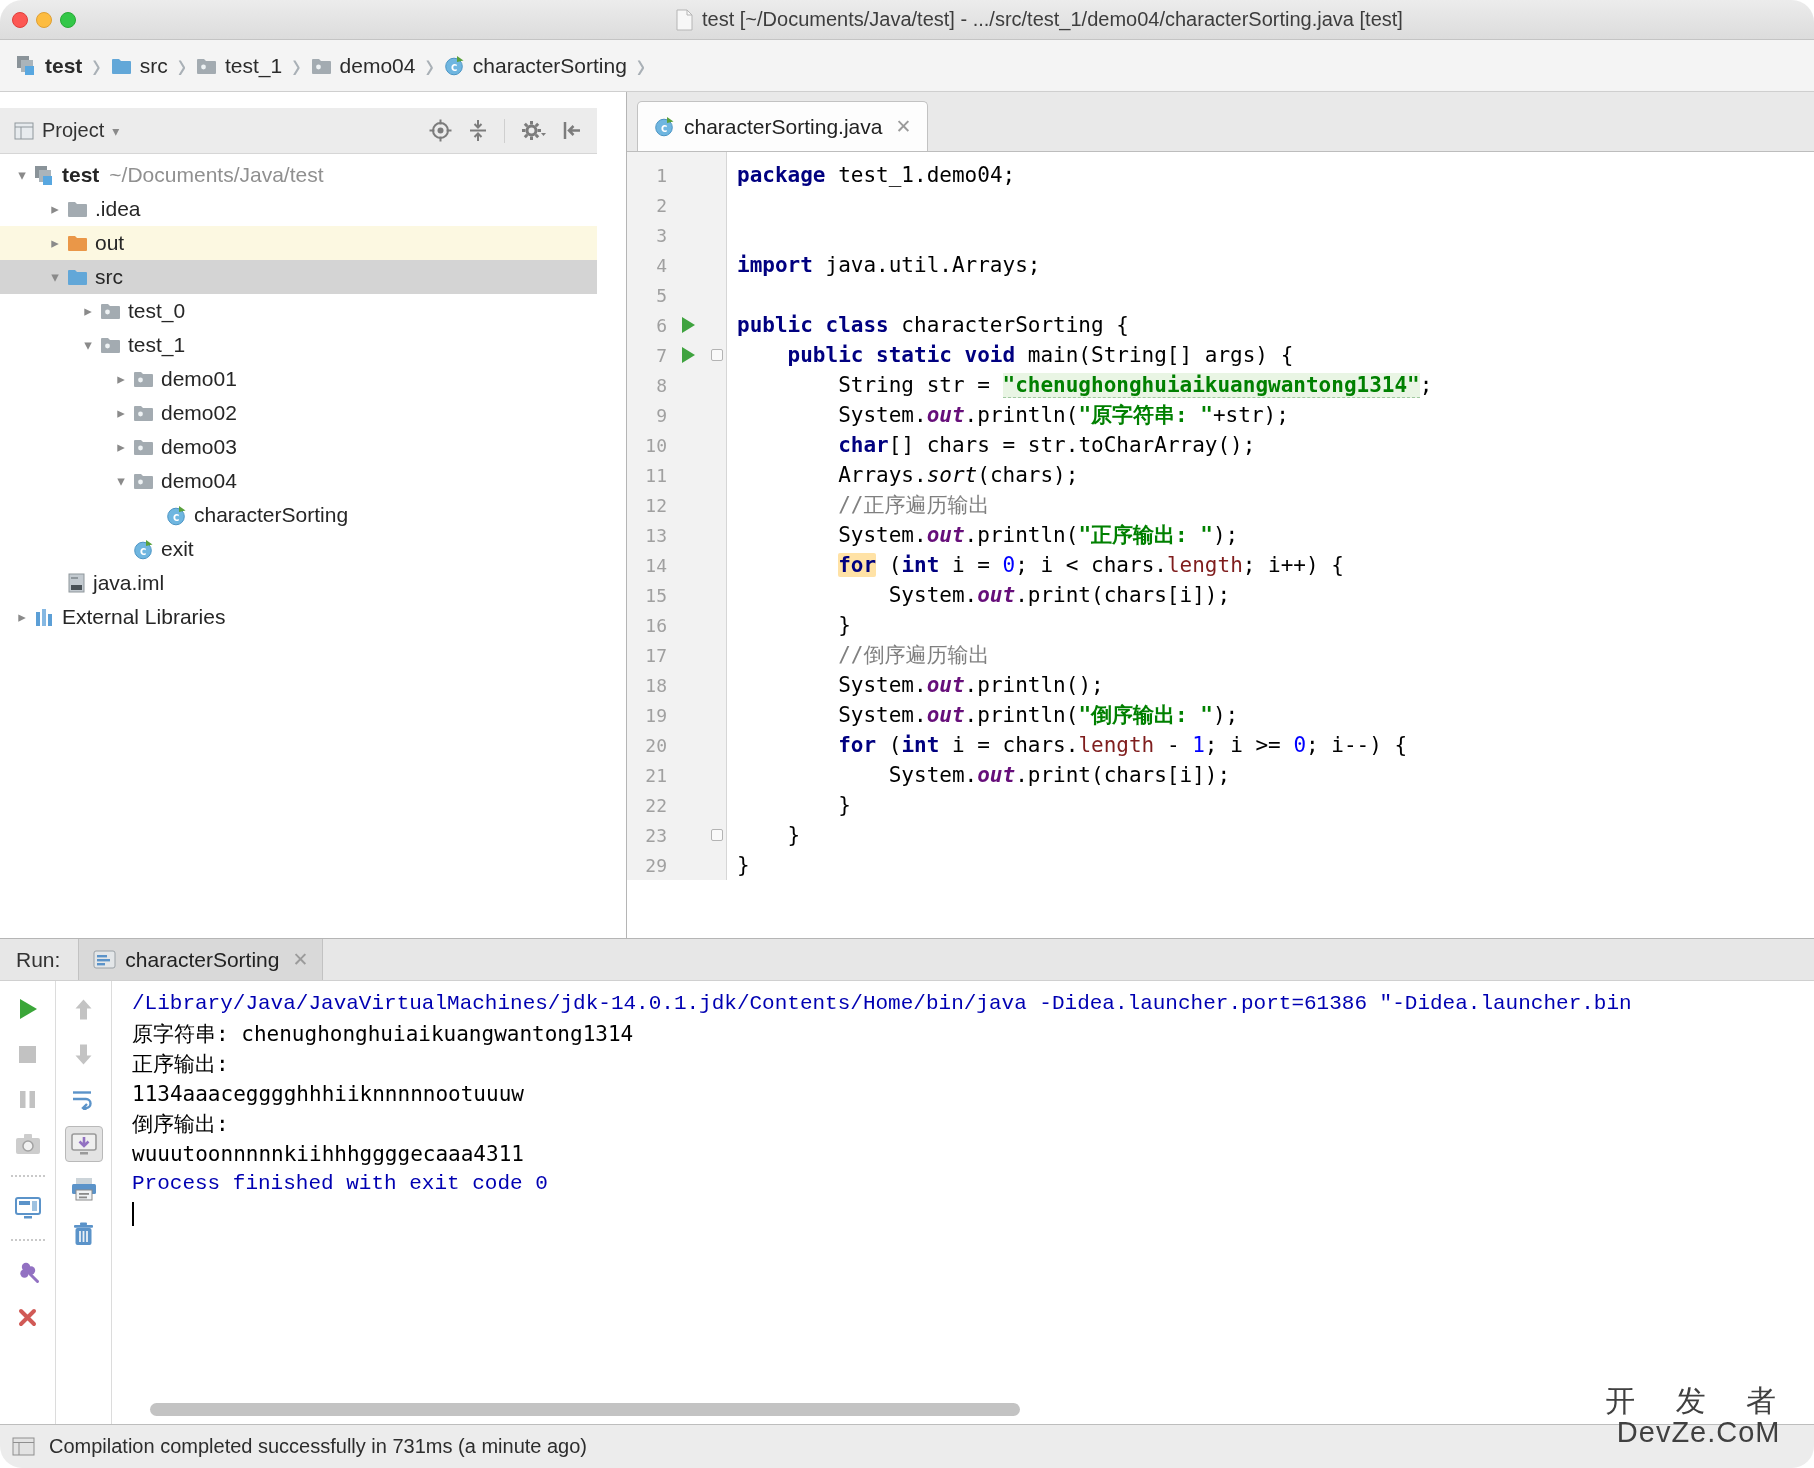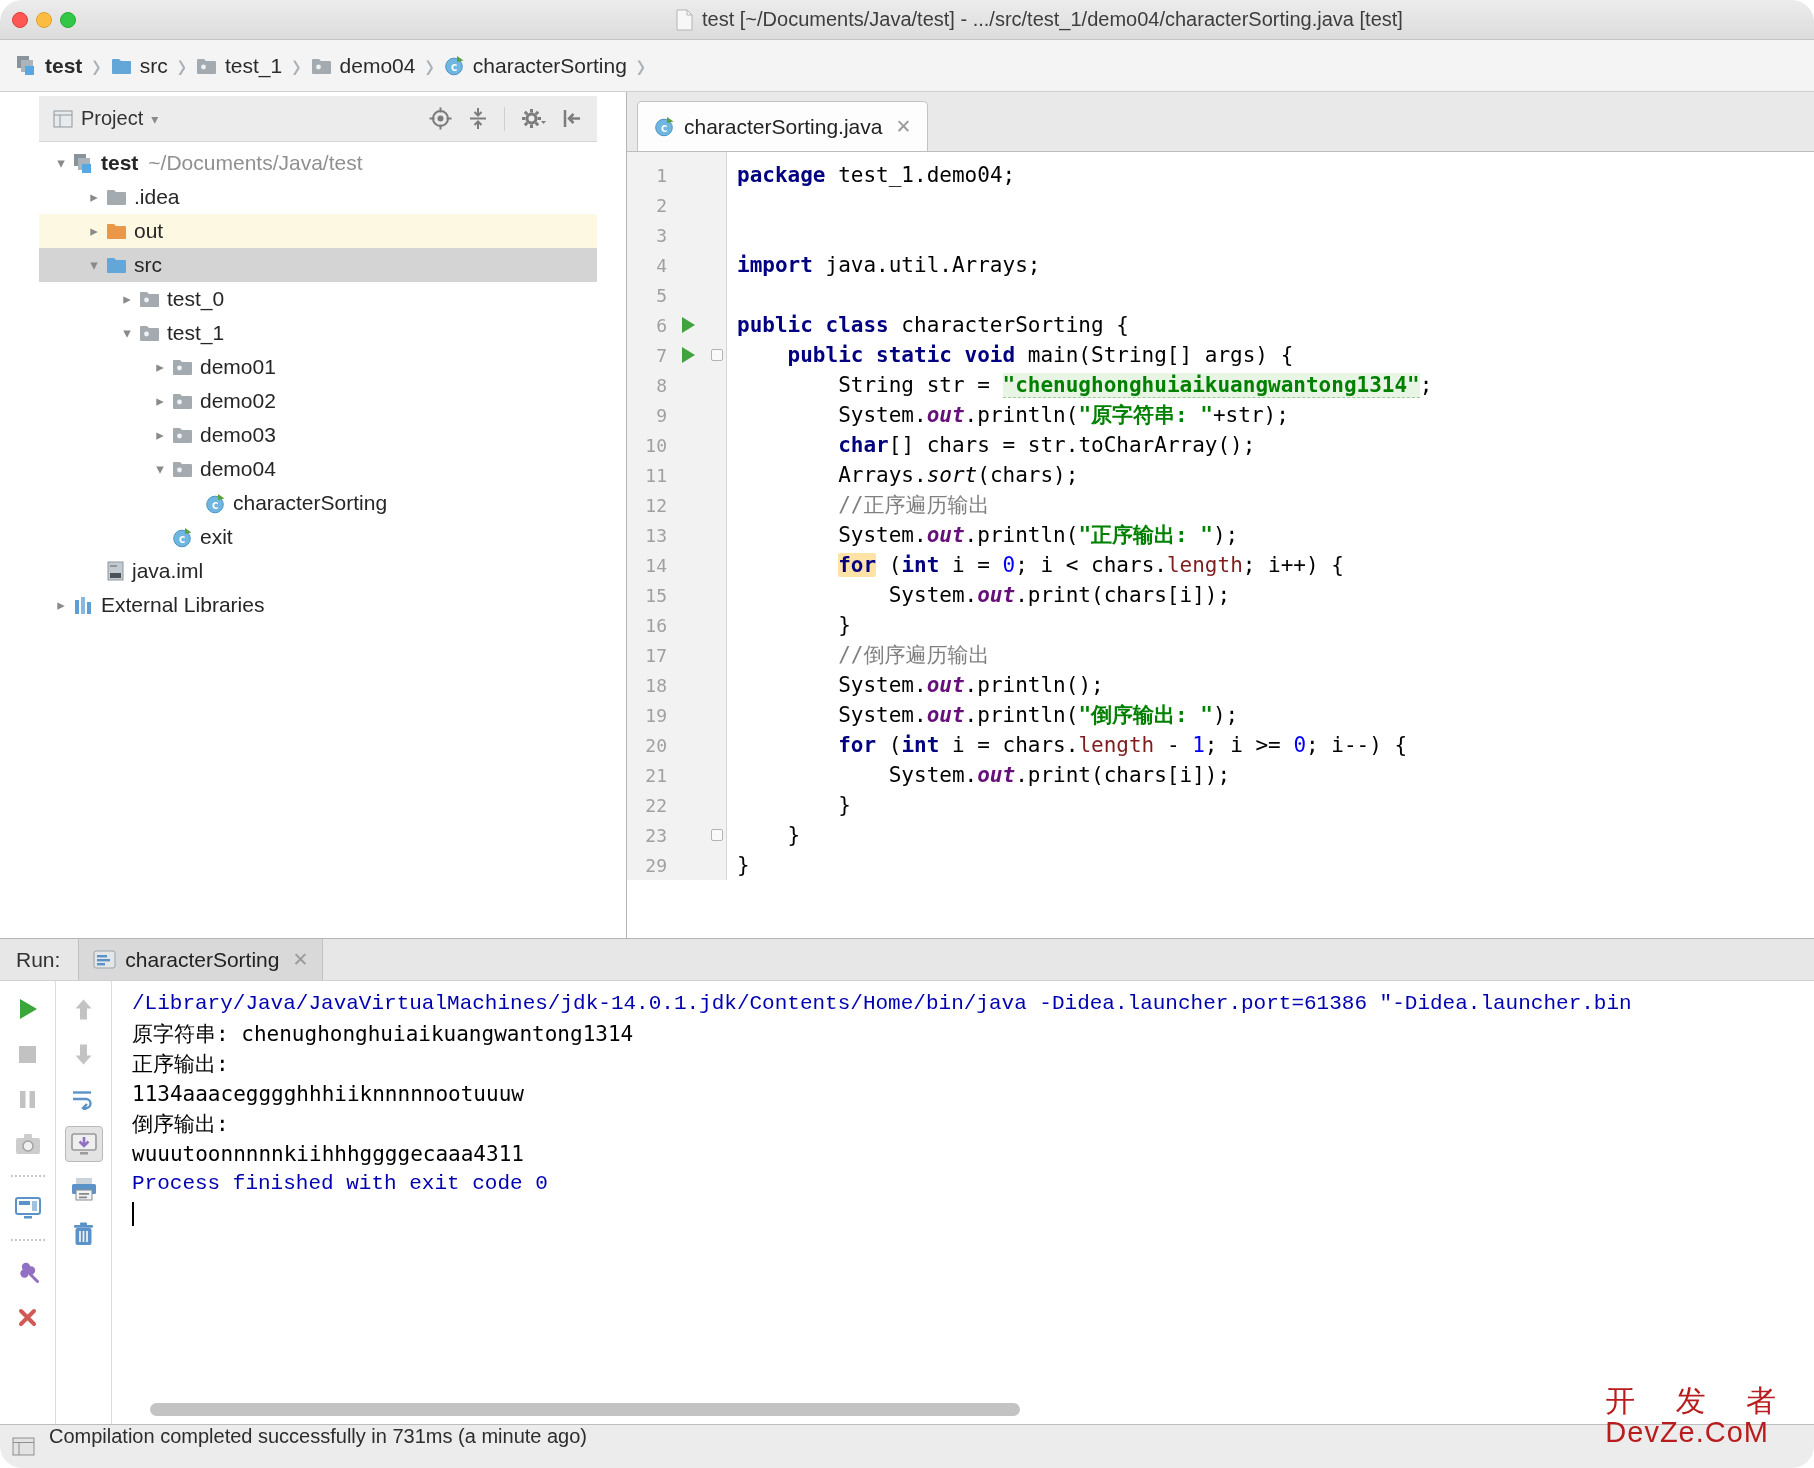--- a/index.html
+++ b/index.html
@@ -21,21 +21,21 @@
   .breadcrumbs { position:absolute; top:40px; left:0; right:0; height:52px; background:#f4f4f4;
     border-bottom:1px solid #cfcfcf; display:flex; align-items:center; padding-left:16px; }
   .bc-item { display:inline-flex; align-items:center; gap:8px; font-size:21px; color:#2b2b2b; cursor:default; }
   .bc-item.bold .bc-label { font-weight:bold; }
   .bc-sep { color:#a9b0b6; font-size:25px; margin:0 10px; transform:scaleY(1.5); display:inline-block; }
   .icn { display:inline-flex; align-items:center; }
   .icn svg { display:block; }
 
   
   .main { position:absolute; top:92px; left:0; right:0; height:846px; }
-  .project-panel { position:absolute; left:0; top:4px; bottom:0; width:597px; background:#fff;padding-left:39px; }
+  .project-panel { position:absolute; left:0; top:16px; bottom:0; width:597px; background:#fff; }
   .panel-header { height:46px; background:#ececec; border-bottom:1px solid #d6d6d6;
     display:flex; align-items:center; padding:0 14px; gap:8px; font-size:20px; color:#333; }
   .ph-caret { color:#8a8a8a; font-size:14px; }
   .ph-actions { margin-left:auto; display:flex; align-items:center; gap:16px; }
   .ph-btn { display:flex; align-items:center; cursor:default; }
   .ph-sep { width:1px; height:24px; background:#cfcfcf; }
 
   .tree { padding-top:4px; font-size:21px; color:#262626; }
   .tree-row { height:34px; display:flex; align-items:center; white-space:nowrap; }
   .tree-row.selected { background:#d4d4d4; }
@@ -86,23 +86,23 @@
   .tsep { width:34px; border-top:2px dotted #c9c9c9; margin:4px 0; }
   .console { margin-left:114px; padding:8px 0 0 18px; font-family:"DejaVu Sans Mono","Liberation Mono",monospace;
     font-size:21px; line-height:30px; white-space:pre; overflow:hidden; }
   .con-line.system { color:#0000b2;font-family:Liberation Mono, monospace; }
   .con-line.stdout { color:#000; }
   .caret { width:2px; height:24px; background:#000; margin-top:3px; }
   .h-scrollbar { position:absolute; left:150px; bottom:8px; width:870px; height:13px; background:#c3c3c3; border-radius:7px; }
 
   
   .statusbar { position:absolute; top:1424px; left:0; right:0; height:44px; background:#ececec;
-    border-top:1px solid #bdbdbd; display:flex; padding-left:12px; gap:14px;
+    border-top:1px solid #bdbdbd; display:flex; align-items:center; padding-left:12px; gap:14px;
     font-size:20px; color:#2d2d2d; }
-  .watermark { position:absolute; right:22px; top:1384px; text-align:left; z-index:5; color:#b91c1c; line-height:1.1; }
+  .watermark { position:absolute; right:22px; top:1384px; text-align:center; z-index:5; color:#404040; line-height:1.1; }
   .wm1 { font-size:30px; letter-spacing:16px; }
   .wm2 { font-size:29px; letter-spacing:1px; }
 </style>
 </head>
 <body>
 
 <div class="window">
 
   <div class="titlebar">
     <div class="traffic t-red"></div>

